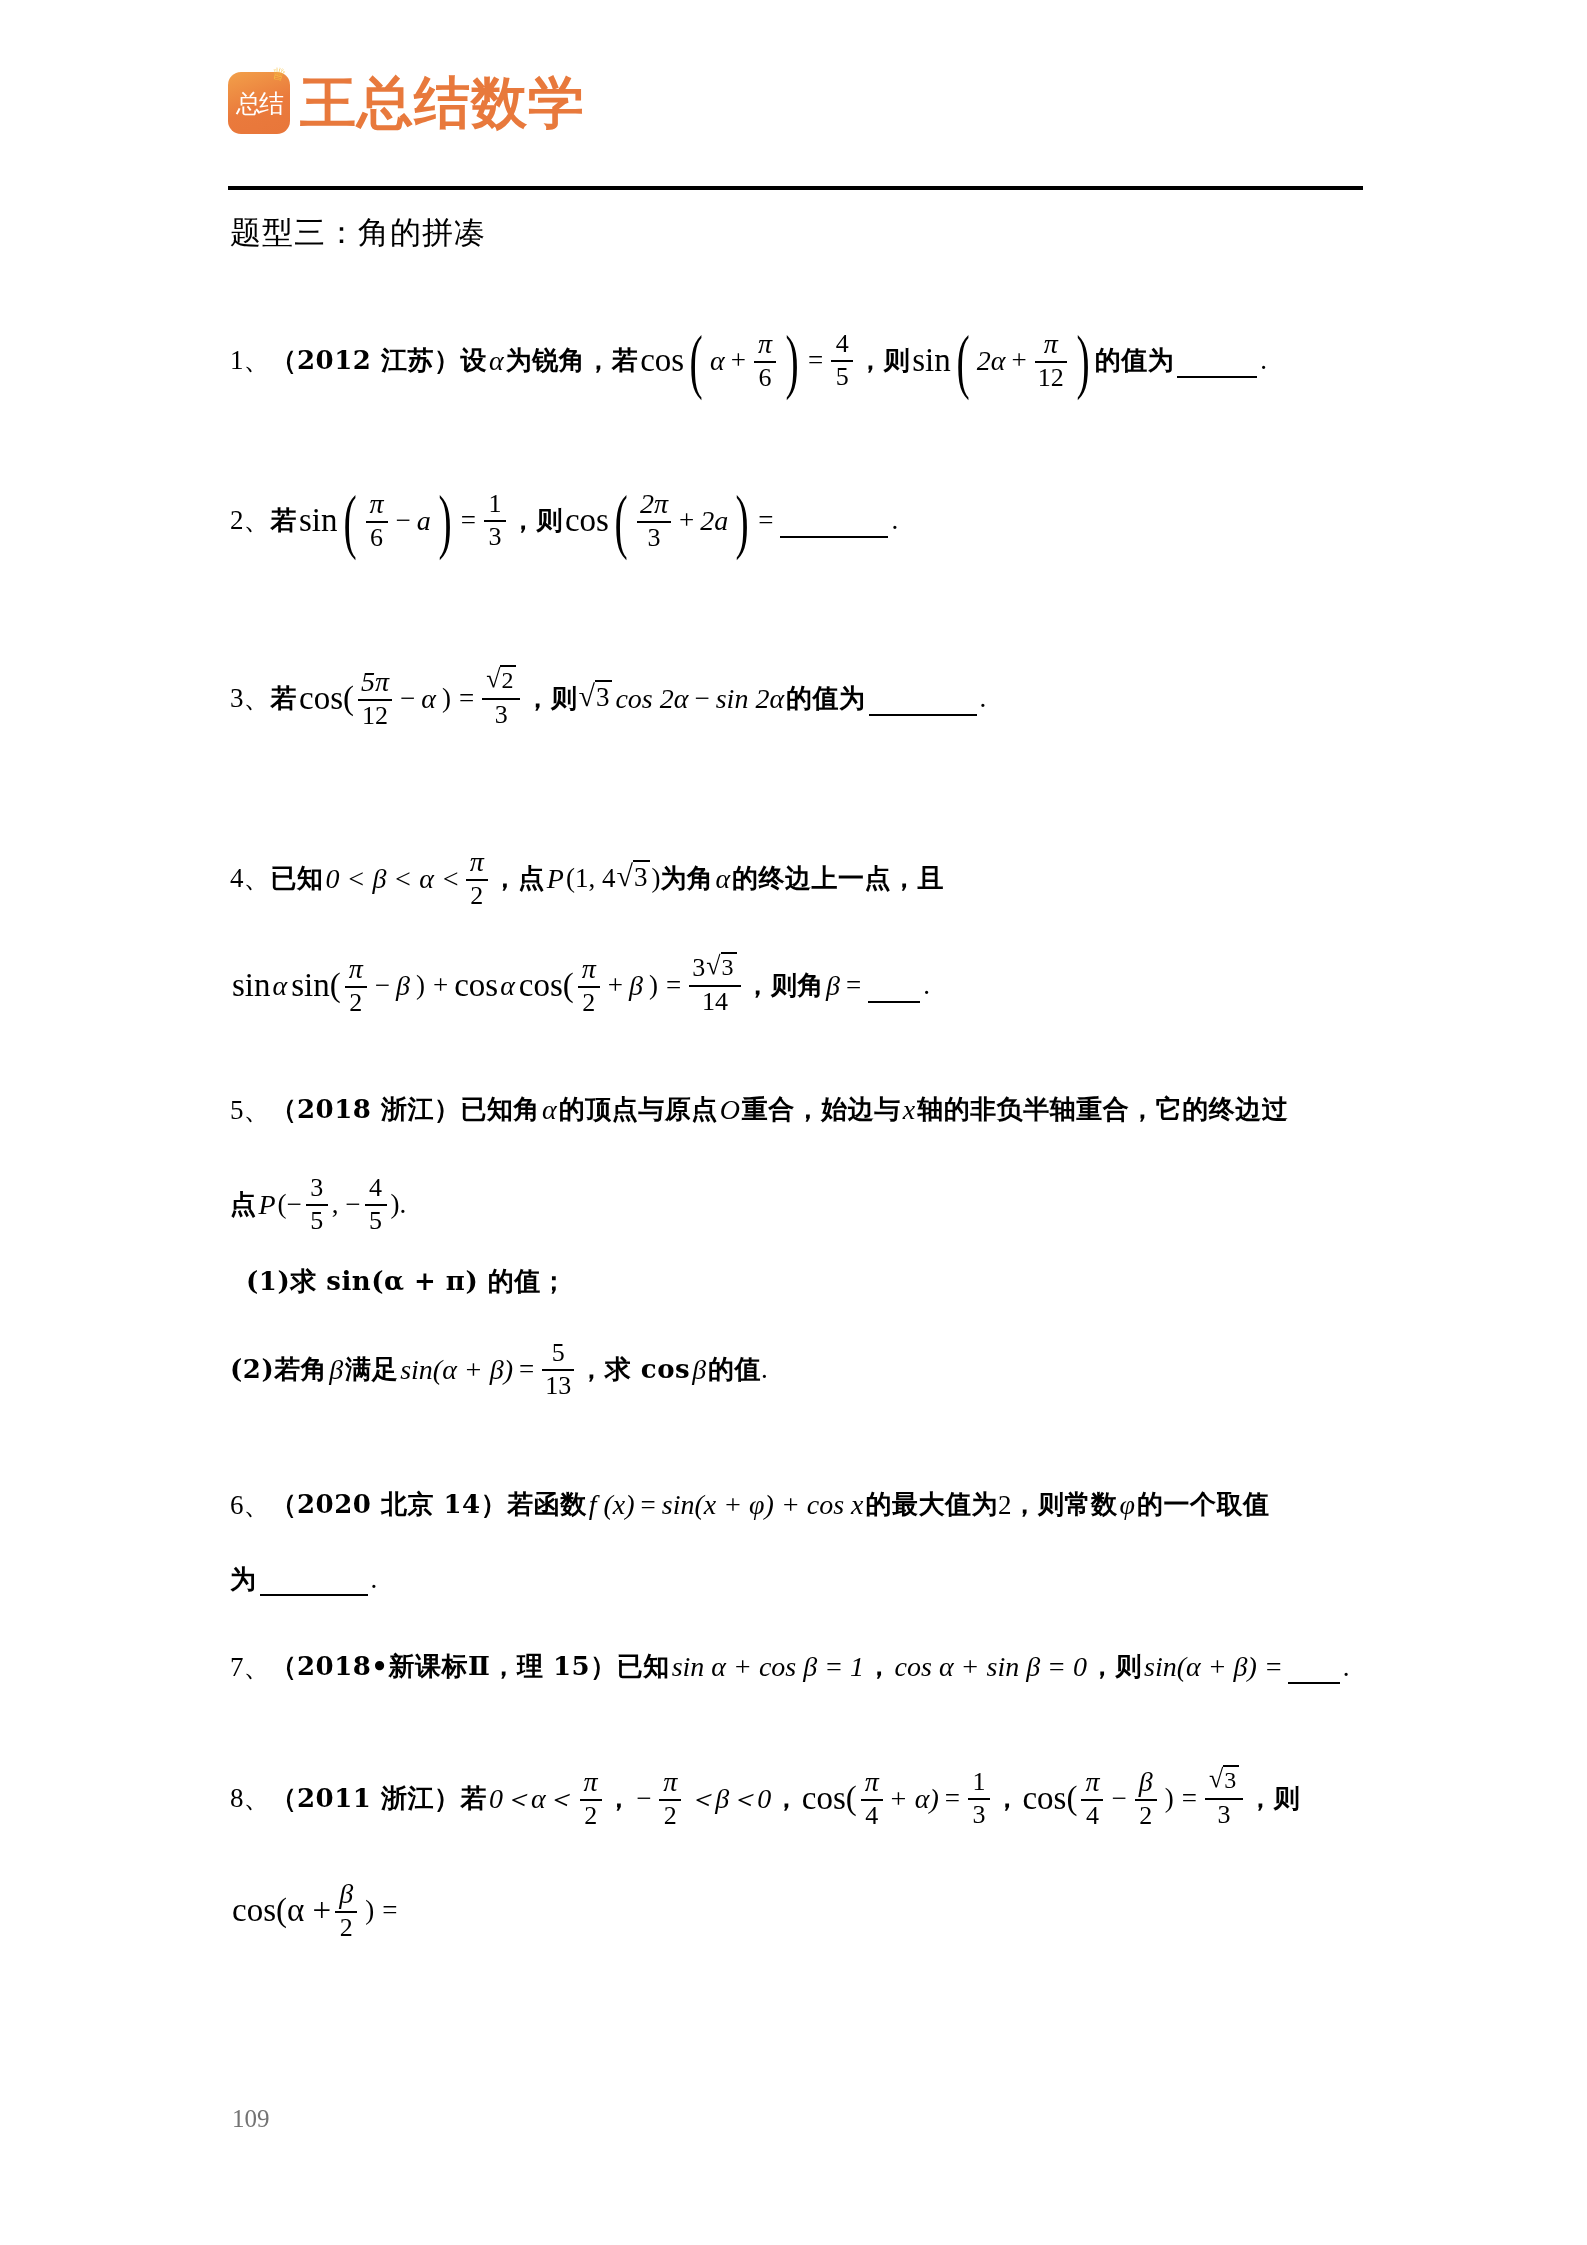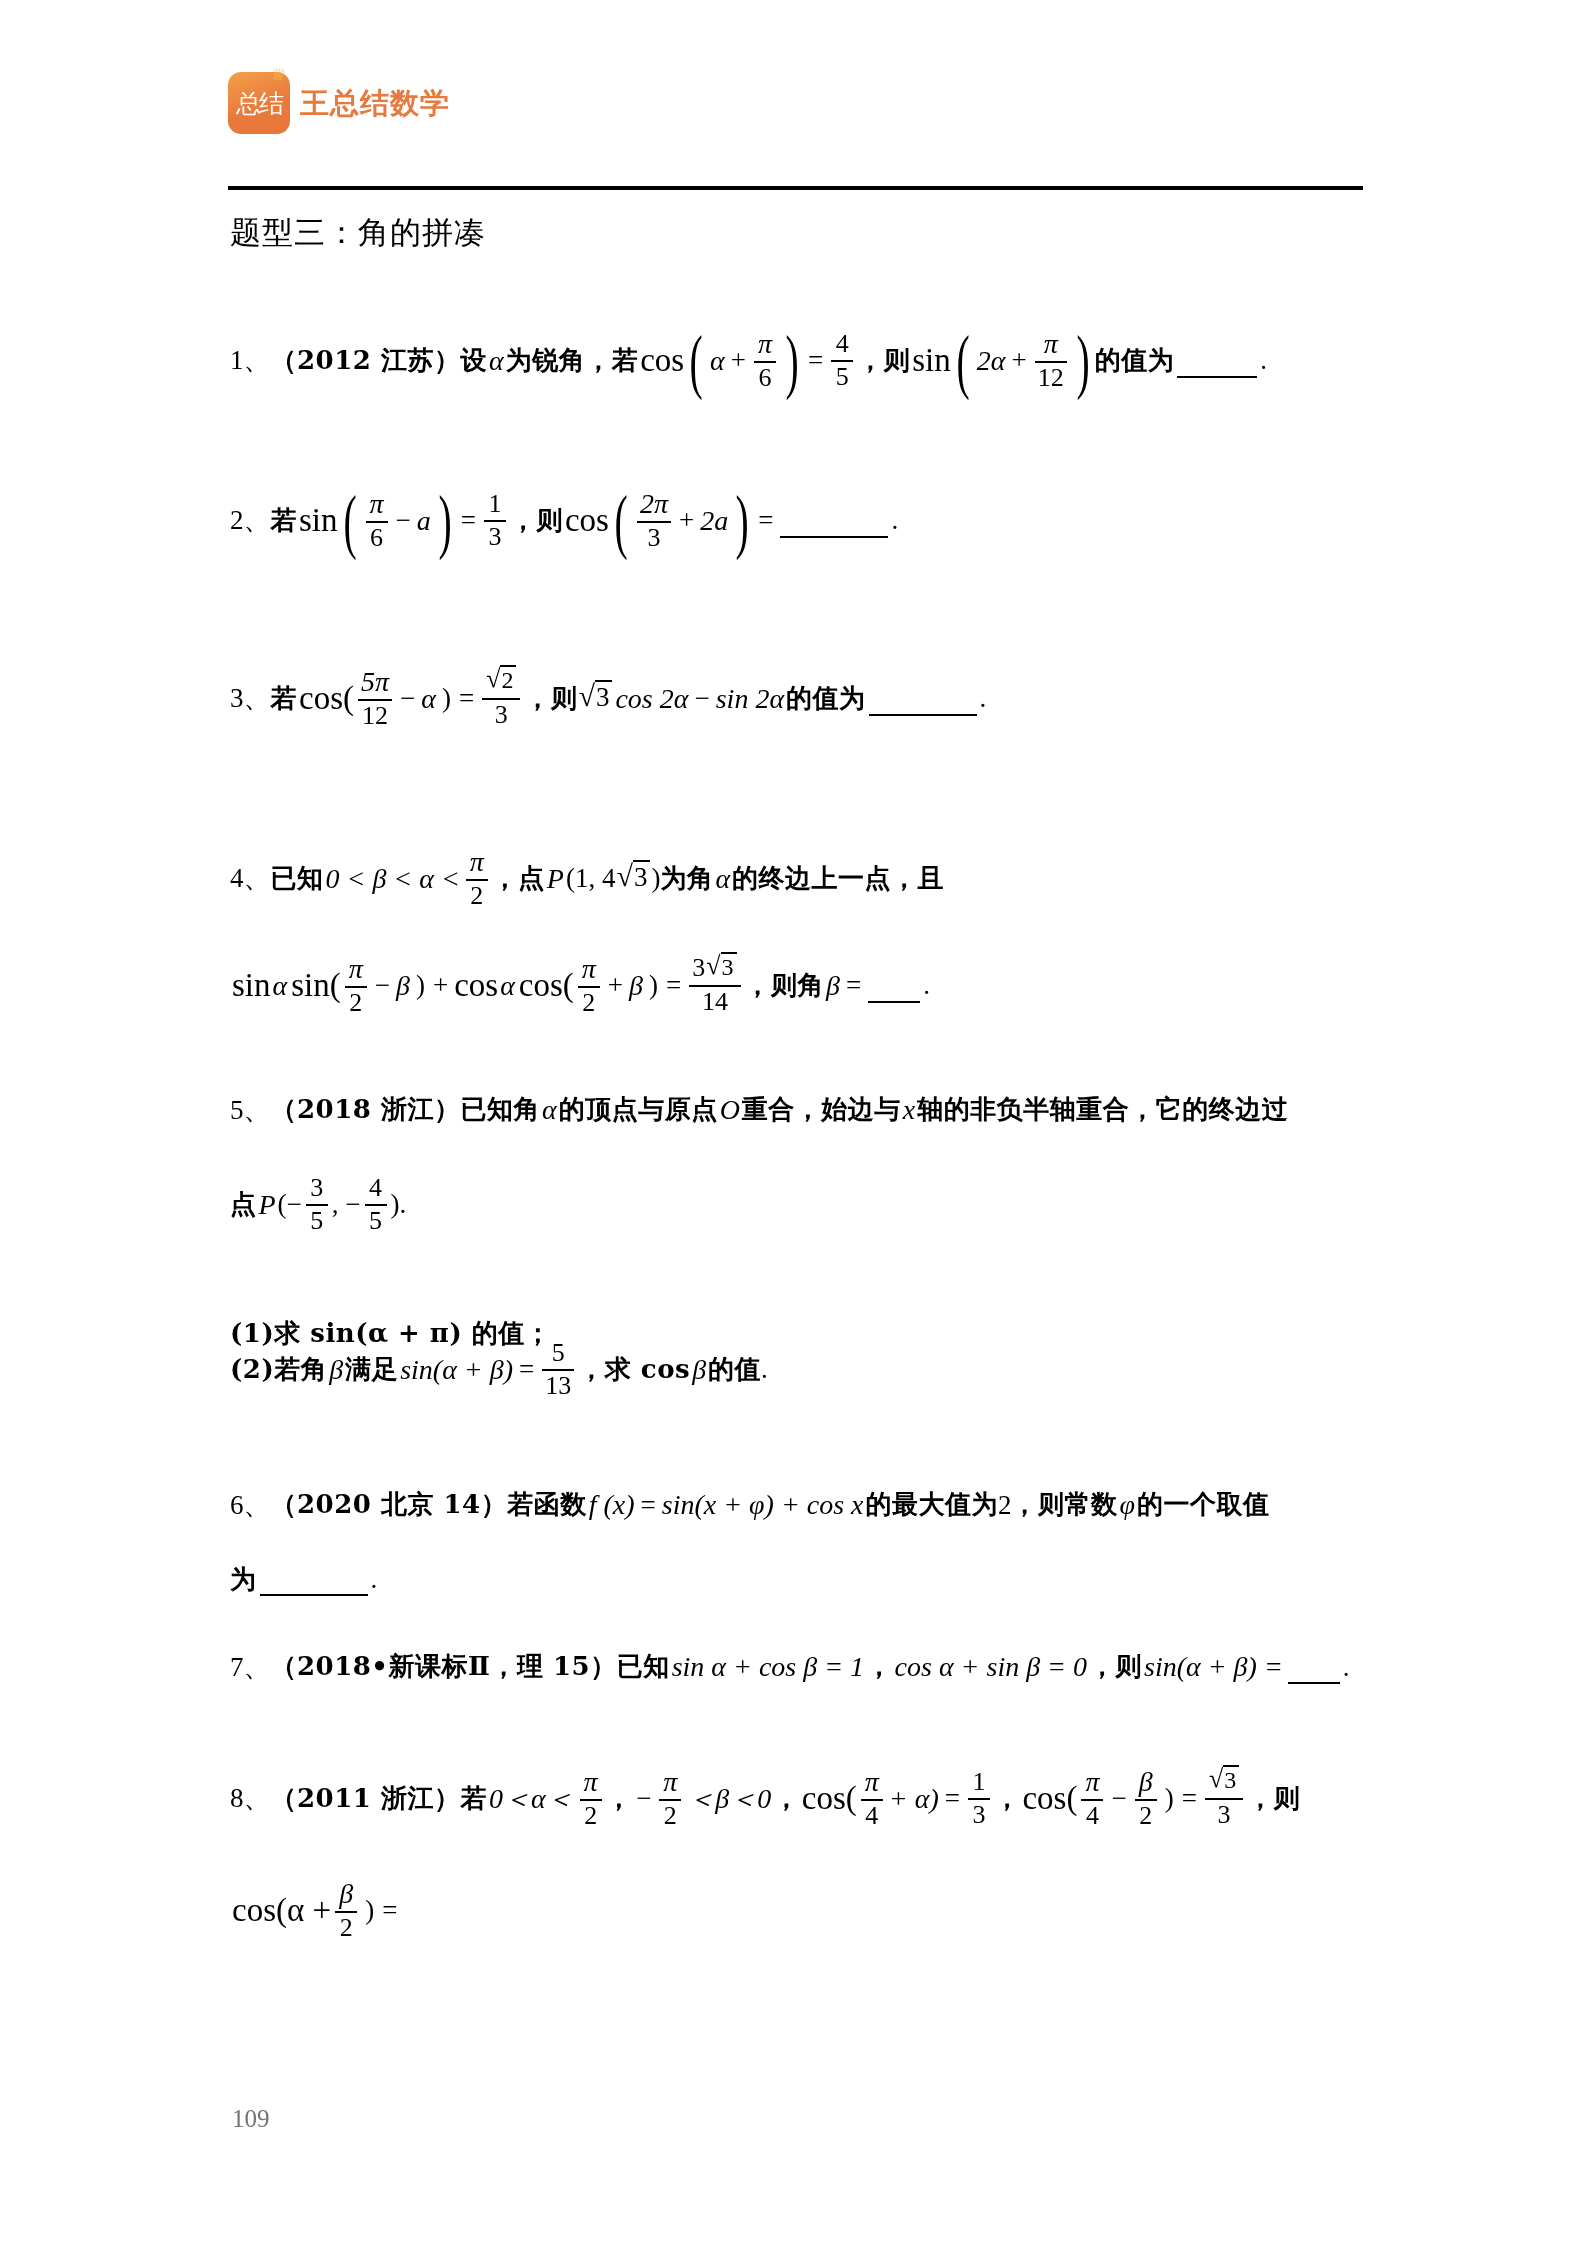--- a/index.html
+++ b/index.html
@@ -62,21 +62,21 @@
     font-family: "DejaVu Sans", sans-serif;
     font-weight: 400;
     font-size: 25px;
     color: #ffffff;
     letter-spacing: -2px;
     line-height: 1;
   }
   .logo-text {
     font-family: "DejaVu Sans", sans-serif;
     font-weight: 700;
-    font-size: 29px;
+    font-size: 56px;
     letter-spacing: 1px;
     color: #e8793c;
     line-height: 1;
     white-space: nowrap;
   }
   .tagline {
     position: absolute;
     left: 258px;
     top: 48px;
     font-family: "DejaVu Serif", serif;
@@ -472,21 +472,21 @@
       <span class="frac">
         <span class="n">4</span>
         <span class="bar"></span>
         <span class="d">5</span>
       </span>
       <span class="num">)</span>
       <span class="num">.</span>
     </div>
   </div>
 
-  <div class="qblock" style="top:1320px;">
+  <div class="qblock" style="top:1268px;margin-left:16px;">
     <div class="line">
       <span class="cn">(1)求 sin(α + π) 的值；</span>
     </div>
   </div>
 
   <div class="qblock" style="top:1340px;">
     <div class="line">
       <span class="cn">(2)若角</span>
       <span class="greek">β</span>
       <span class="cn">满足</span>

